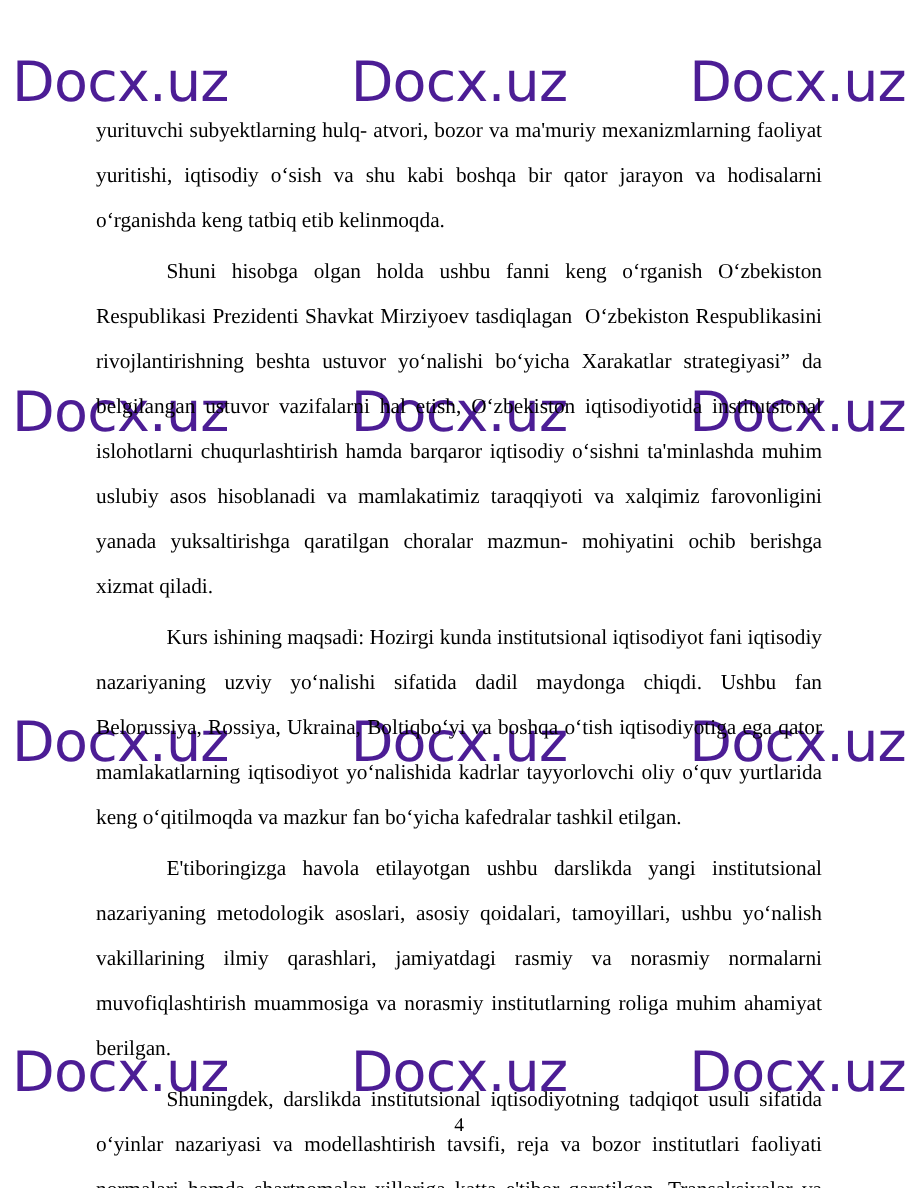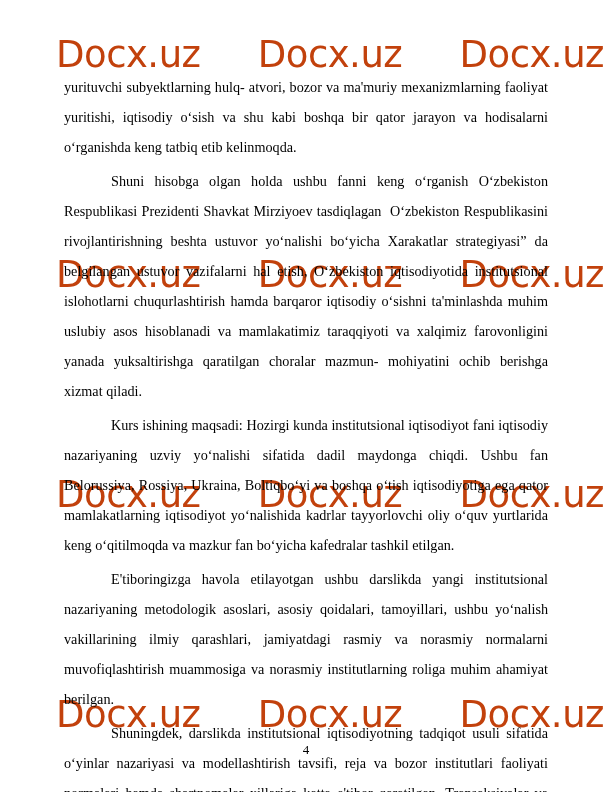--- a/index.html
+++ b/index.html
@@ -33,24 +33,23 @@
     display: flex;
     justify-content: space-between;
     padding: 0 8px;
     box-sizing: border-box;
   }
   .wm {
     font-family: "DejaVu Sans", "Liberation Sans", sans-serif;
     font-size: 37px;
     font-weight: 400;
     letter-spacing: -0.5px;
-    color: #c2410c;
+    color: #4c1d95;
     line-height: 1;
     white-space: nowrap;
-    margin-left: 48px;
   }
   .wm-row.r1 { top: 36px; }
   .wm-row.r2 { top: 256px; }
   .wm-row.r3 { top: 476px; }
   .wm-row.r4 { top: 696px; }
 
   
   #text-layer {
     position: absolute;
     left: 0;

